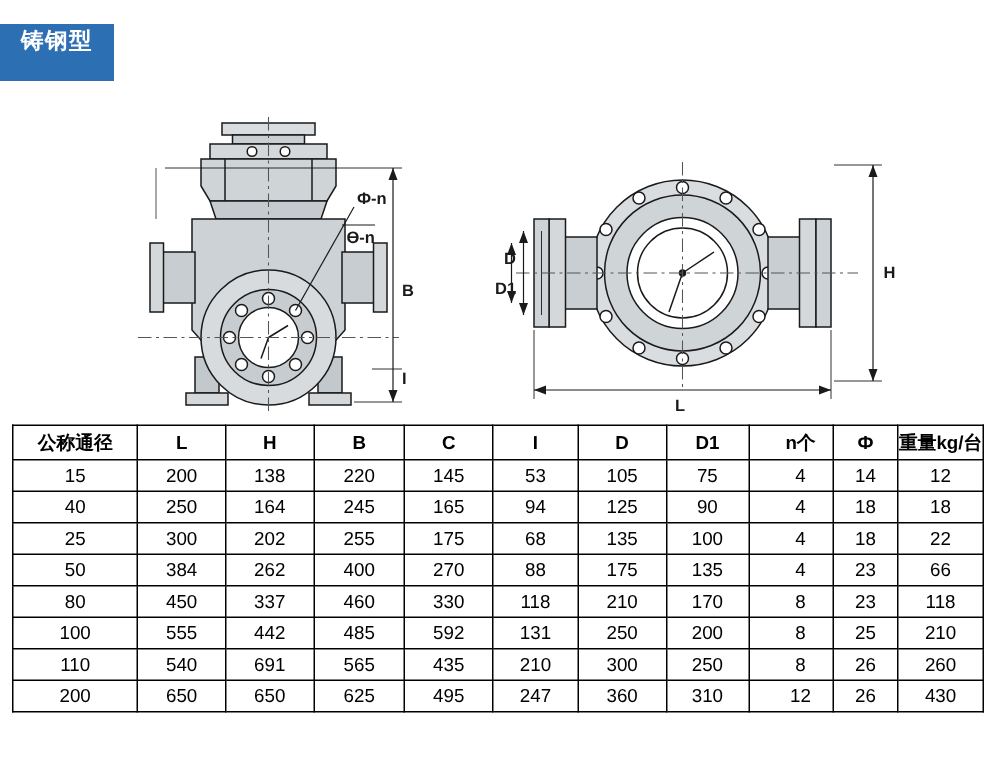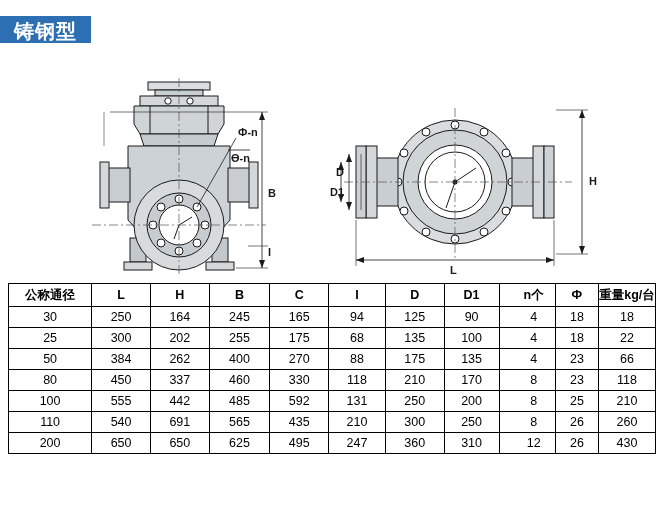--- a/index.html
+++ b/index.html
@@ -2,22 +2,22 @@
 <html><head>
 <meta charset="utf-8">
 <style>
   html,body{margin:0;padding:0;background:#ffffff;}
   body{width:664px;height:514px;position:relative;font-family:"Liberation Sans",sans-serif;overflow:hidden;}
 
   
   .title-badge{
     position:absolute;left:0;top:16px;
     background:#2d6fb3;color:#ffffff;
-    font-size:20px;font-weight:bold;
-    padding:4px 14px 1px 14px;
+    font-size:15px;font-weight:bold;
+    padding:4px 14px 17px 14px;
     letter-spacing:1px;
     line-height:1.1;
   }
 
   
   .drawing{position:absolute;left:0;top:50px;width:664px;height:230px;}
   .drawing svg{display:block;}
 
   
   .table-wrap{position:absolute;left:8px;top:283px;width:588px;}
@@ -187,21 +187,34 @@
         <th class="c5">I</th>
         <th class="c6">D</th>
         <th class="c7">D1</th>
         <th class="c8">n个</th>
         <th class="c9">Ф</th>
         <th class="c10">重量kg/台</th>
       </tr>
     </thead>
     <tbody>
       <tr>
-        <td class="c0">30</td>
+        <td class="c0">15</td>
+        <td class="c1">200</td>
+        <td class="c2">138</td>
+        <td class="c3">220</td>
+        <td class="c4">145</td>
+        <td class="c5">53</td>
+        <td class="c6">105</td>
+        <td class="c7">75</td>
+        <td class="c8">4</td>
+        <td class="c9">14</td>
+        <td class="c10">12</td>
+      </tr>
+      <tr>
+        <td class="c0">40</td>
         <td class="c1">250</td>
         <td class="c2">164</td>
         <td class="c3">245</td>
         <td class="c4">165</td>
         <td class="c5">94</td>
         <td class="c6">125</td>
         <td class="c7">90</td>
         <td class="c8">4</td>
         <td class="c9">18</td>
         <td class="c10">18</td>

